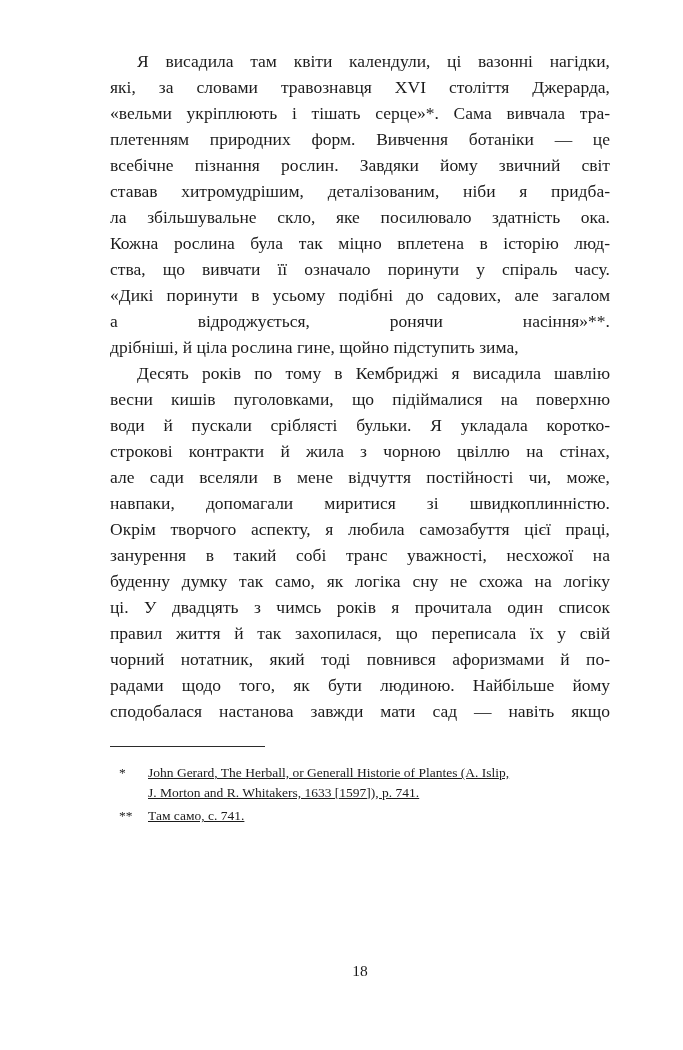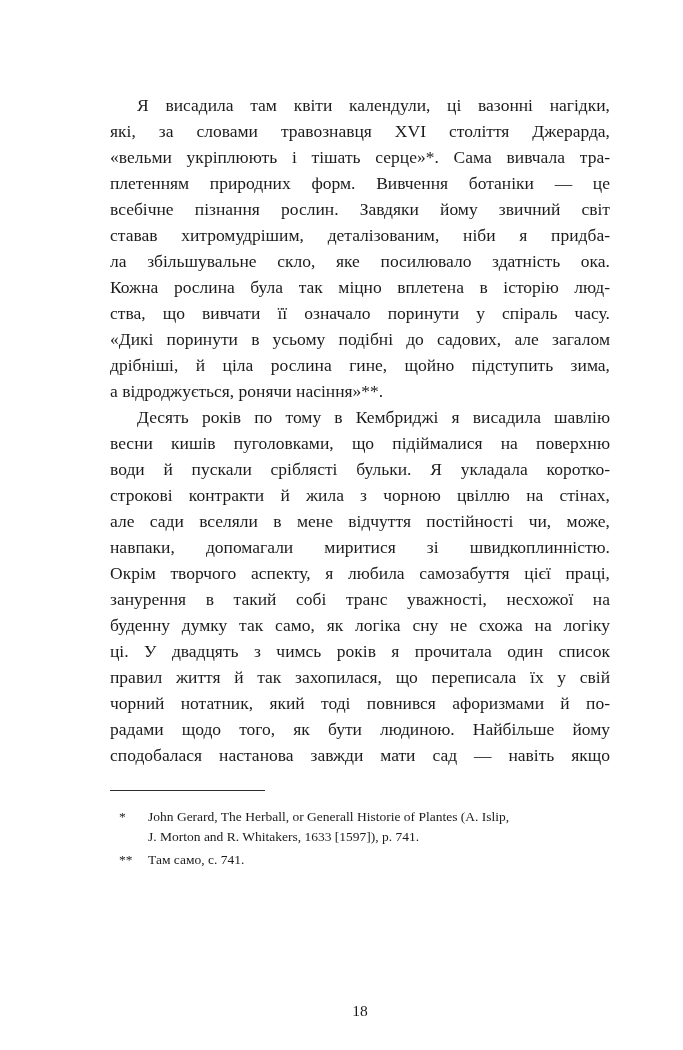--- a/index.html
+++ b/index.html
@@ -9,21 +9,21 @@
     width: 683px;
     height: 1050px;
     position: relative;
     overflow: hidden;
     color: #1b1b1b;
     font-family: "Liberation Serif", "DejaVu Serif", serif;
   }
   .book-page {
     position: absolute;
     inset: 0;
-    padding: 92px 73px 0 110px;
+    padding: 48px 73px 0 110px;
   }
   .text-block {
     width: 500px;
     font-size: 17.5px;
     line-height: 26px;
   }
   .para .line {
     text-align: justify;
     text-align-last: justify;
   }
@@ -36,53 +36,52 @@
     border-top: 1px solid #2b2b2b;
     margin-bottom: 16px;
   }
   .footnote {
     display: flex;
     font-size: 13.5px;
     line-height: 19.5px;
     margin-bottom: 4px;
   }
   .fn-marker { flex: 0 0 38px; padding-left: 9px; }
-  .fn-text { flex: 1; }
+  .fn-text { flex: 1; text-decoration: underline; }
   .fn-line { display: block; }
 
   .page-number {
     position: absolute;
     top: 962px;
     left: 110px;
     width: 500px;
     text-align: center;
     font-size: 15.5px;
     color: #1b1b1b;
-    margin-top: 40px;
   }
 </style>
 </head>
 <body>
 
 <div class="book-page">
   <div class="text-block">
 
     <div class="para last-left">
         <div class="line">Я висадила там квіти календули, ці вазонні нагідки,</div>
         <div class="line">які, за словами травознавця XVI століття Джерарда,</div>
         <div class="line">«вельми укріплюють і тішать серце»*. Сама вивчала тра-</div>
         <div class="line">плетенням природних форм. Вивчення ботаніки — це</div>
         <div class="line">всебічне пізнання рослин. Завдяки йому звичний світ</div>
         <div class="line">ставав хитромудрішим, деталізованим, ніби я придба-</div>
         <div class="line">ла збільшувальне скло, яке посилювало здатність ока.</div>
         <div class="line">Кожна рослина була так міцно вплетена в історію люд-</div>
         <div class="line">ства, що вивчати її означало поринути у спіраль часу.</div>
         <div class="line">«Дикі поринути в усьому подібні до садових, але загалом</div>
+        <div class="line">а відроджується, ронячи насіння»**.</div>
         <div class="line">дрібніші, й ціла рослина гине, щойно підступить зима,</div>
-        <div class="line">а відроджується, ронячи насіння»**.</div>
       </div>
 
     <div class="para">
         <div class="line">Десять років по тому в Кембриджі я висадила шавлію</div>
         <div class="line">весни кишів пуголовками, що підіймалися на поверхню</div>
         <div class="line">води й пускали сріблясті бульки. Я укладала коротко-</div>
         <div class="line">строкові контракти й жила з чорною цвіллю на стінах,</div>
         <div class="line">але сади вселяли в мене відчуття постійності чи, може,</div>
         <div class="line">навпаки, допомагали миритися зі швидкоплинністю.</div>
         <div class="line">Окрім творчого аспекту, я любила самозабуття цієї праці,</div>

